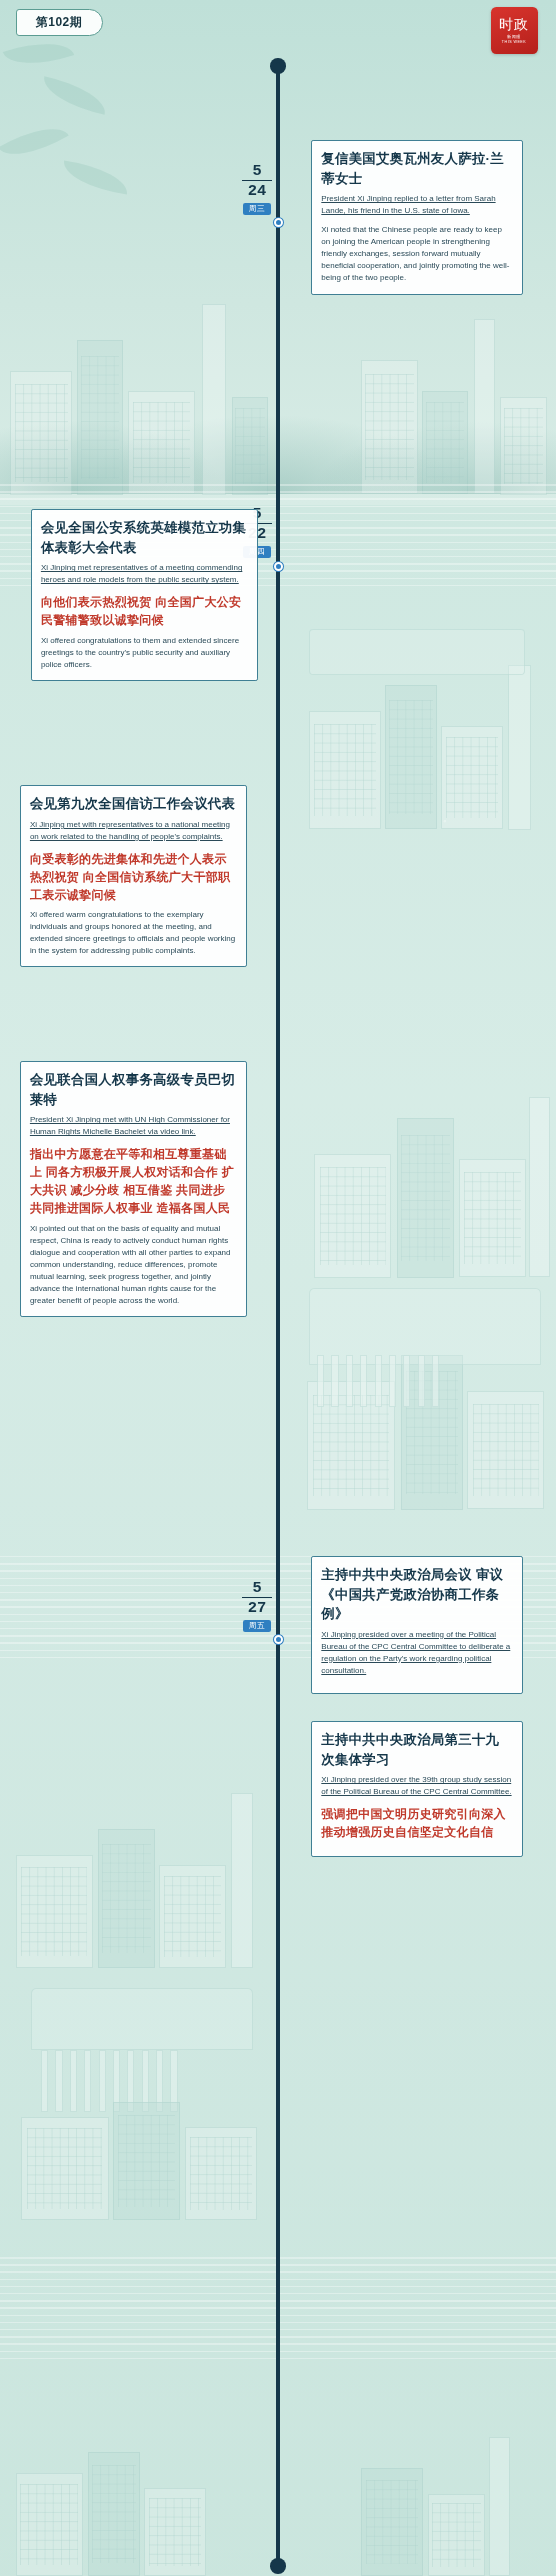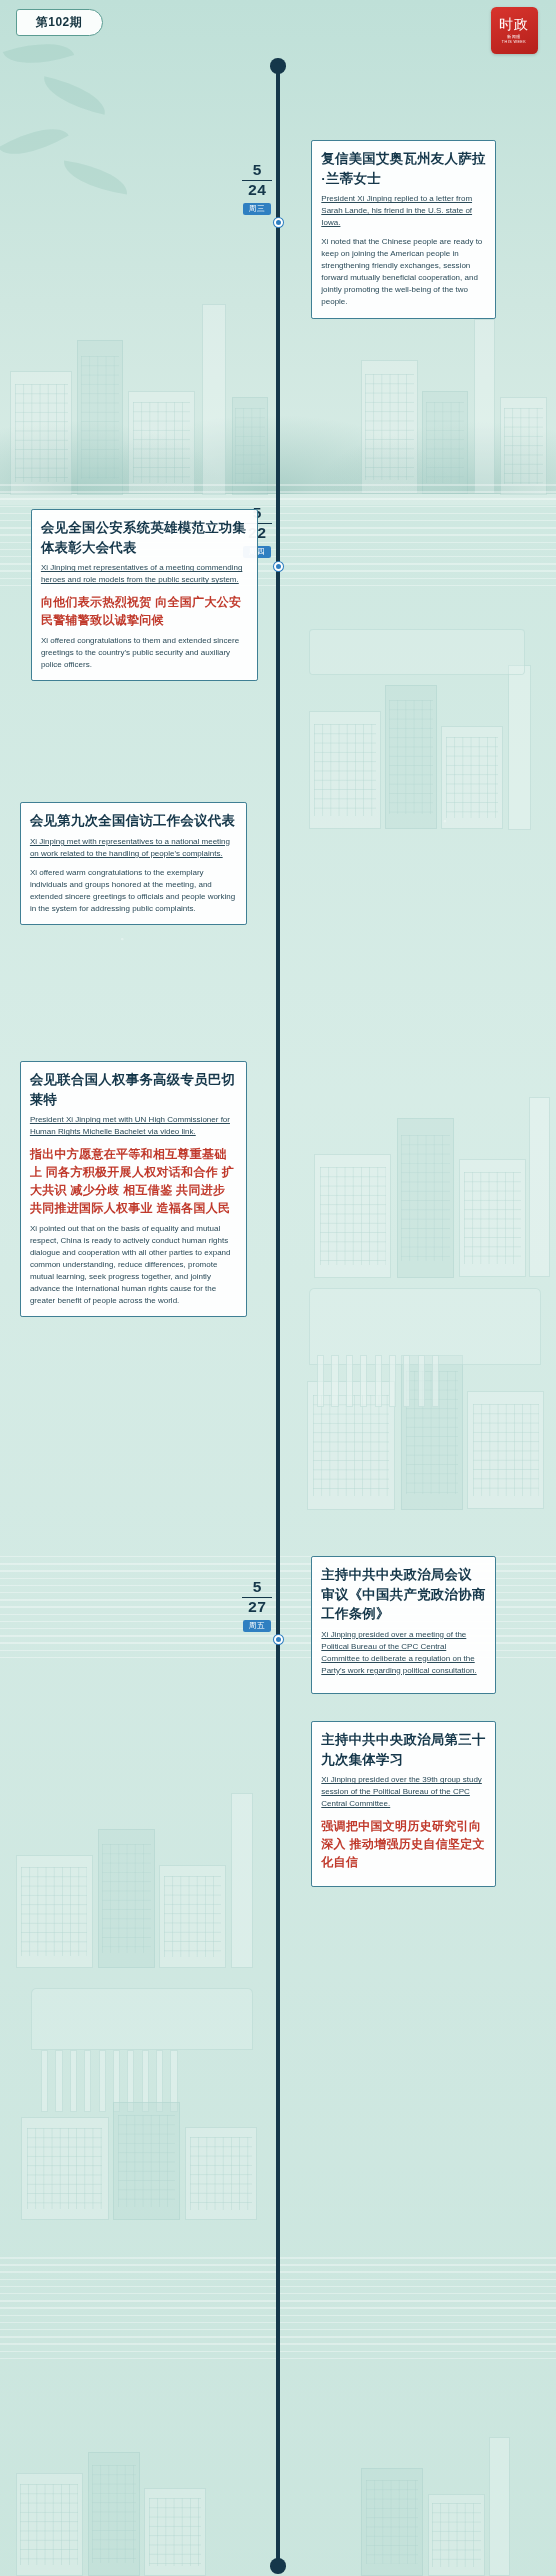--- a/index.html
+++ b/index.html
@@ -135,21 +135,21 @@
 
   
   .card {
     position:absolute;
     background: rgba(255,255,255,0.95);
     border: 1px solid #3f7f94;
     border-radius: 2.1px;
     padding: 8.2px 9.3px 9.3px;
   }
   .card.left  { left: 19.6px;  width: 227px; }
-  .card.right { left: 311px; width: 185px; }
+  .card.right { left: 311px; width: 212px; }
   .c-title {
     font-size: 13.4px; font-weight:bold; color:#15374a; line-height:1.45;
     margin-bottom: 5.2px; letter-spacing:0.3px;
   }
   .c-en {
     font-size: 8px; color:#2a4a58; line-height:1.5; margin-bottom: 7.2px; text-decoration: underline;
   }
   .c-key {
     font-size: 12px; font-weight:bold; color:#c0392b; line-height:1.5;
     margin-bottom: 5.2px; letter-spacing:0.3px;
@@ -303,23 +303,24 @@
     <div class="c-en2">Xi noted that the Chinese people are ready to keep on joining the American people in strengthening friendly exchanges, session forward mutually beneficial cooperation, and jointly promoting the well-being of the two people.</div>
   </div>
 
   <div class="card left" style="top:509px;margin-left:11px;">
     <div class="c-title">会见全国公安系统英雄模范立功集体表彰大会代表</div>
     <div class="c-en">Xi Jinping met representatives of a meeting commending heroes and role models from the public security system.</div>
     <div class="c-key">向他们表示热烈祝贺 向全国广大公安民警辅警致以诚挚问候</div>
     <div class="c-en2">Xi offered congratulations to them and extended sincere greetings to the country's public security and auxiliary police officers.</div>
   </div>
 
-  <div class="card left" style="top:802px;">
+  <div class="card left" style="top:785px;">
     <div class="c-title">会见第九次全国信访工作会议代表</div>
     <div class="c-en">Xi Jinping met with representatives to a national meeting on work related to the handling of people's complaints.</div>
+    <div class="c-key">向受表彰的先进集体和先进个人表示热烈祝贺 向全国信访系统广大干部职工表示诚挚问候</div>
     <div class="c-en2">Xi offered warm congratulations to the exemplary individuals and groups honored at the meeting, and extended sincere greetings to officials and people working in the system for addressing public complaints.</div>
   </div>
 
   <div class="card left" style="top:1061px;">
     <div class="c-title">会见联合国人权事务高级专员巴切莱特</div>
     <div class="c-en">President Xi Jinping met with UN High Commissioner for Human Rights Michelle Bachelet via video link.</div>
     <div class="c-key">指出中方愿意在平等和相互尊重基础上 同各方积极开展人权对话和合作 扩大共识 减少分歧 相互借鉴 共同进步 共同推进国际人权事业 造福各国人民</div>
     <div class="c-en2">Xi pointed out that on the basis of equality and mutual respect, China is ready to actively conduct human rights dialogue and cooperation with all other parties to expand common understanding, reduce differences, promote mutual learning, seek progress together, and jointly advance the international human rights cause for the greater benefit of people across the world.</div>
   </div>
 

